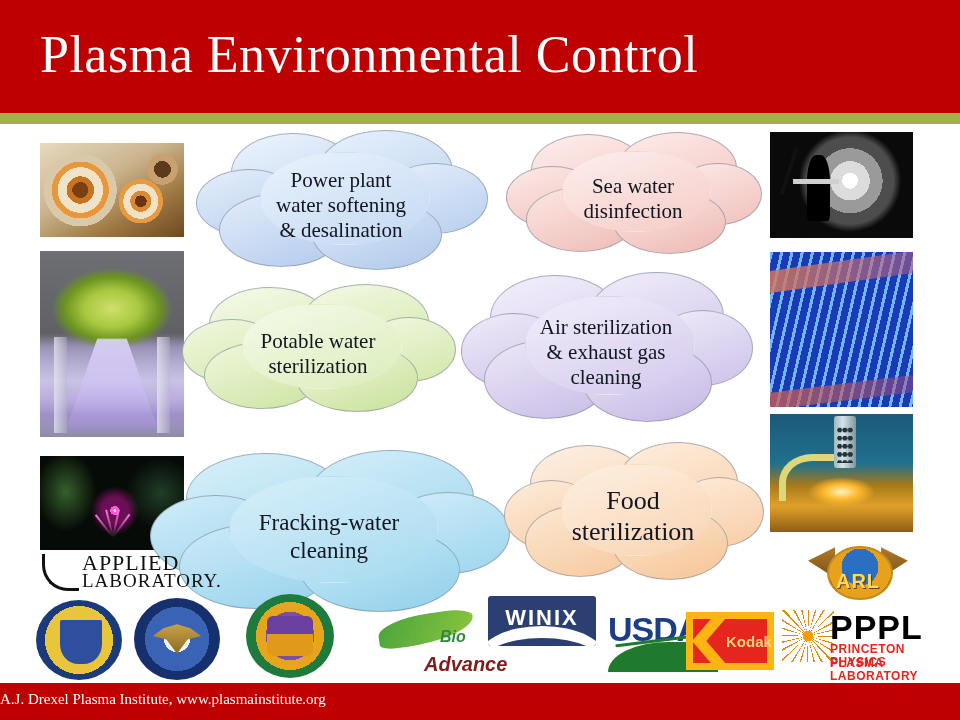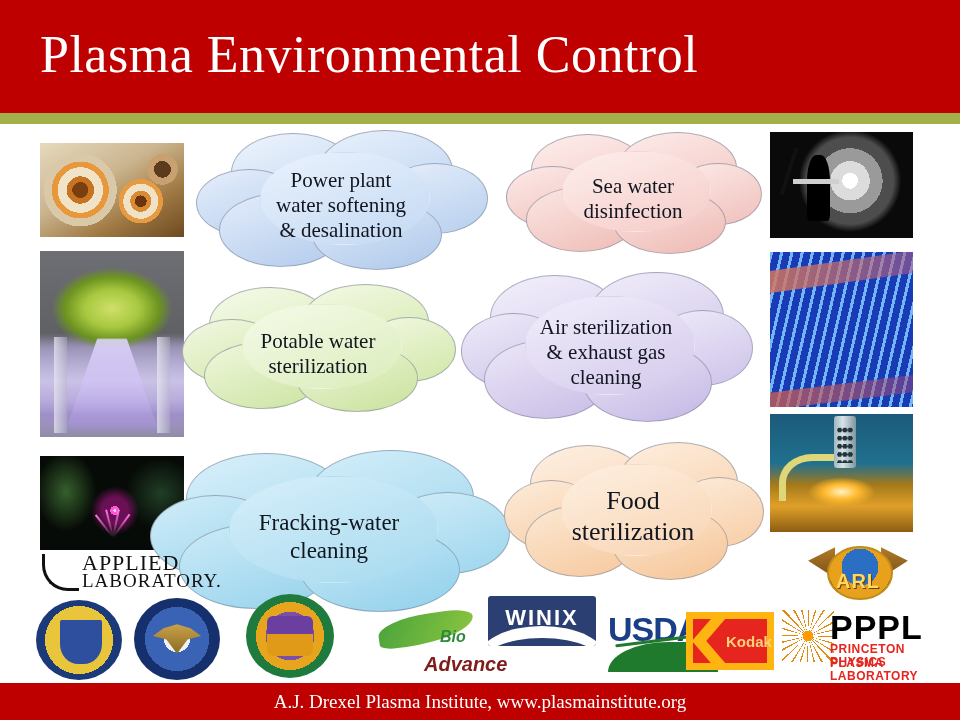--- a/index.html
+++ b/index.html
@@ -348,21 +348,21 @@
   #logo-pppl .pl-l1 { top:34px; }
   #logo-pppl .pl-l2 { top:47px; }
 
   
   #footer-band {
     position: absolute; left:0; top: 683px; width: 960px; height: 37px;
     background: #be0000;
   }
   #footer-text {
     position: absolute; left:0; right:0; top: 691px;
-    text-align:center; color:#ffffff; font-size:19px;
+    text-align:left; color:#ffffff; font-size:15px;
     font-family:"Liberation Serif","DejaVu Serif",serif;
   }
 </style>
 </head>
 <body>
 
 <div id="header-band"></div>
 <div id="slide-title">Plasma Environmental Control</div>
 <div id="header-green-rule"></div>
 

